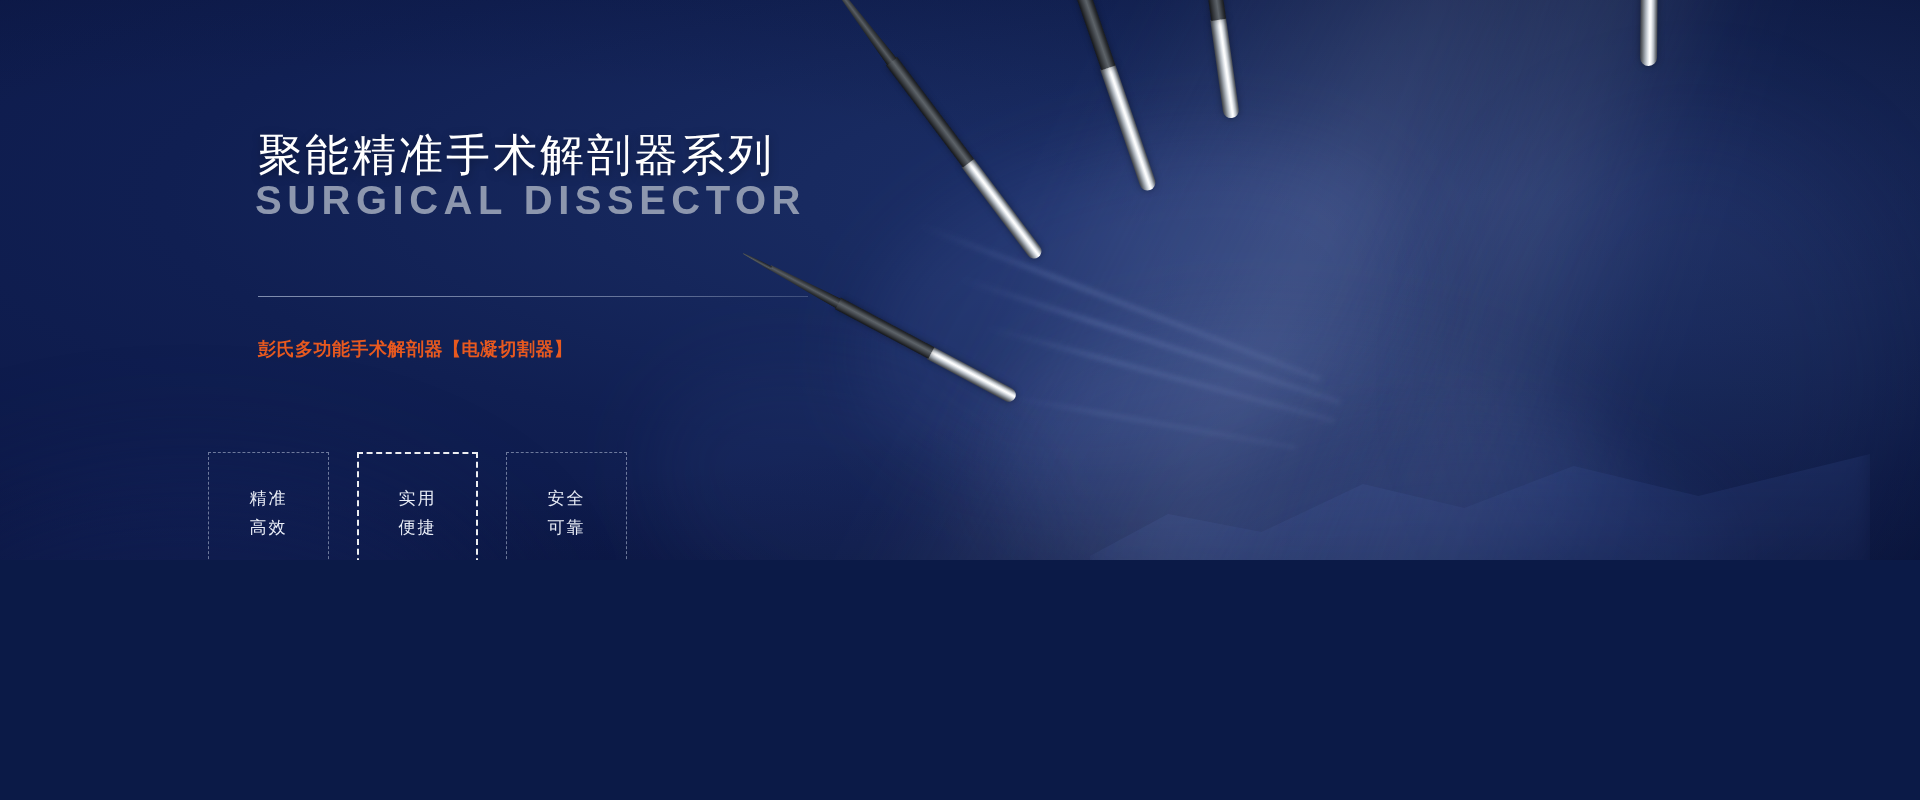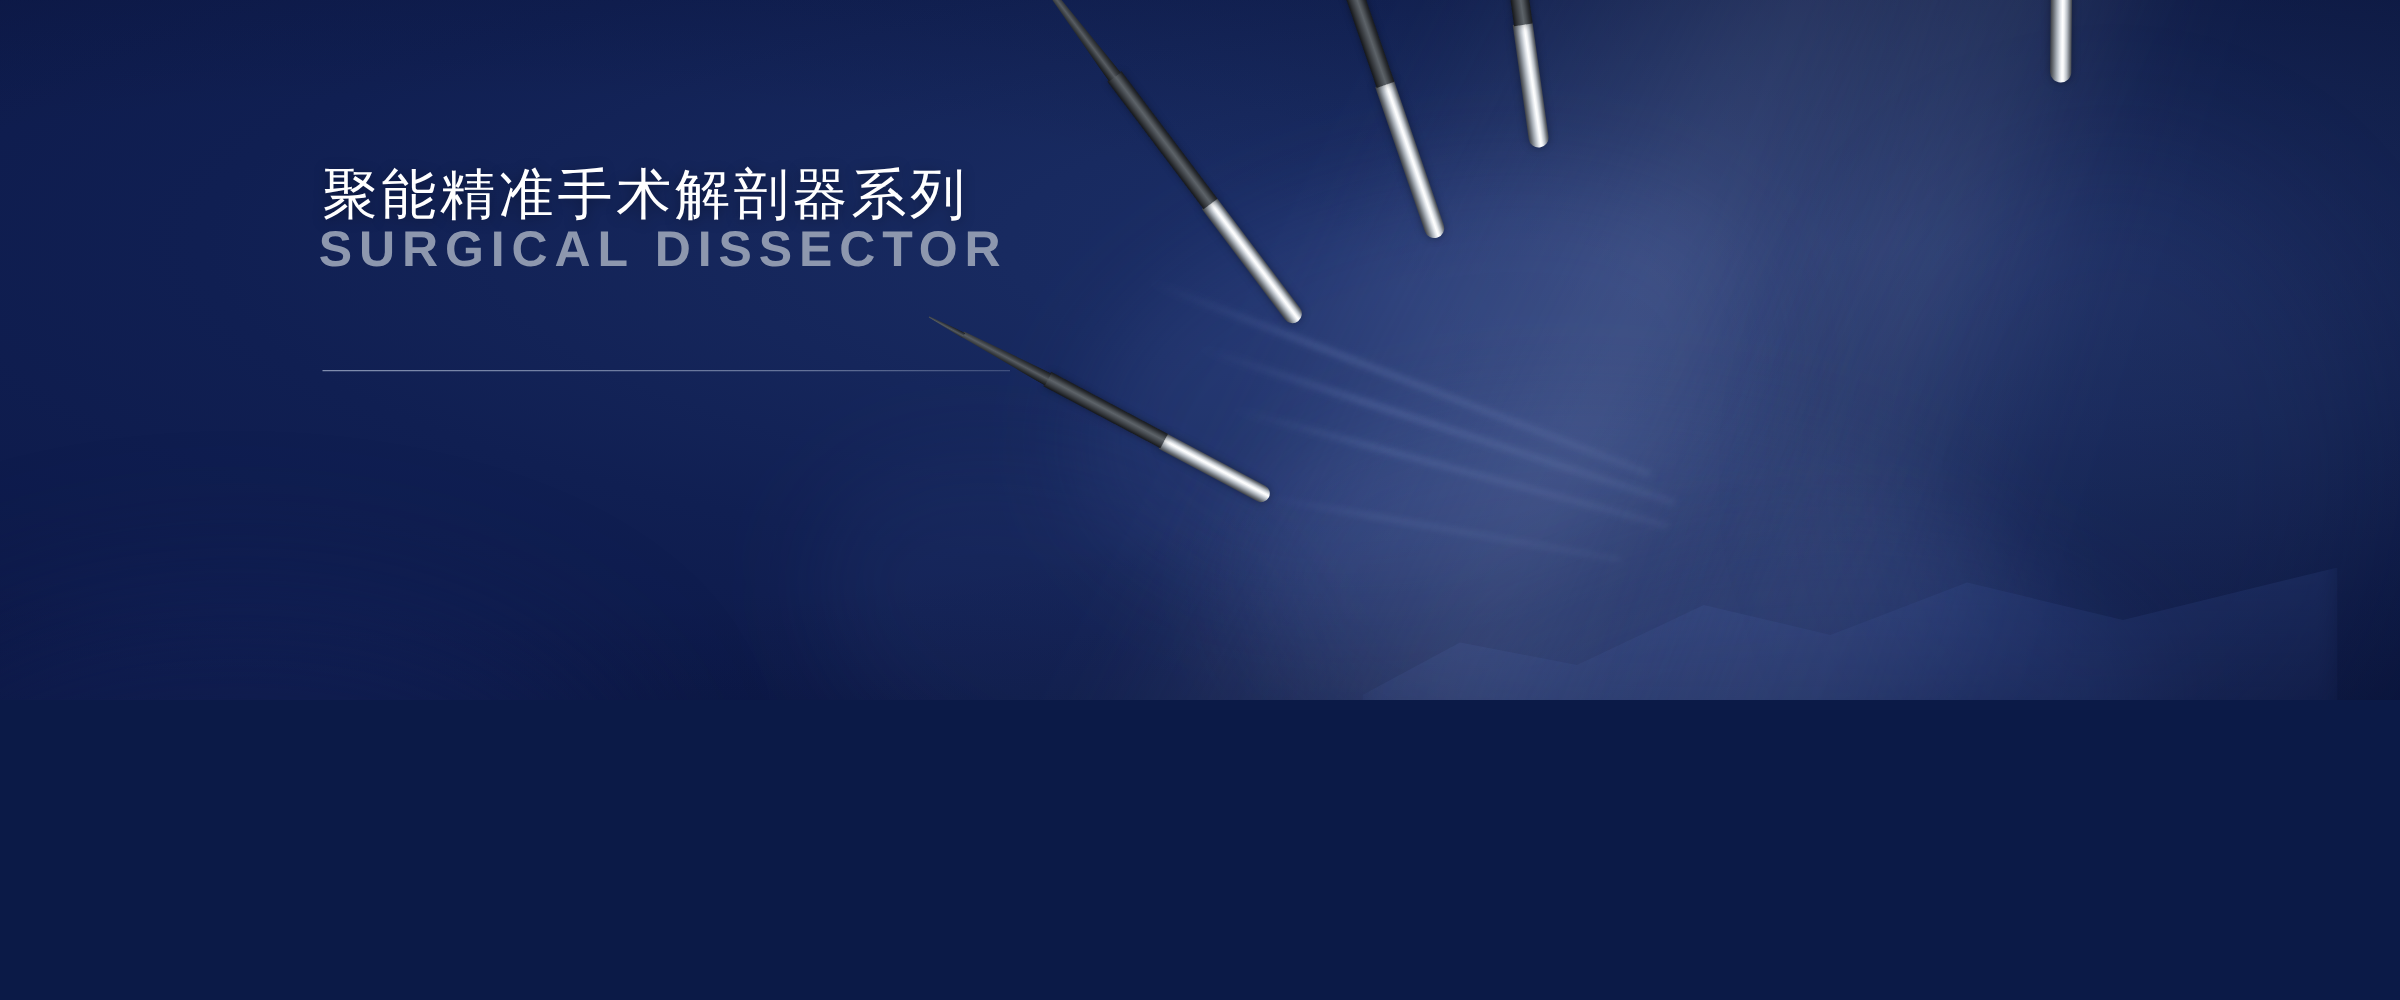--- a/index.html
+++ b/index.html
@@ -189,15 +189,34 @@
   </div>
 
   <div class="content">
 
     <div class="title-cn">聚能精准手术解剖器系列</div>
 
     <div class="title-en">SURGICAL DISSECTOR</div>
 
     <div class="divider"></div>
 
-
+    <div class="subtitle">彭氏多功能手术解剖器【电凝切割器】</div>
+
+    <div class="features">
+
+      <div class="feat dim">
+        <span class="ln">精准</span>
+        <span class="ln">高效</span>
+      </div>
+
+      <div class="feat bright">
+        <span class="ln">实用</span>
+        <span class="ln">便捷</span>
+      </div>
+
+      <div class="feat dim">
+        <span class="ln">安全</span>
+        <span class="ln">可靠</span>
+      </div>
+
+    </div>
   </div>
 </div>
 
 </body></html>

